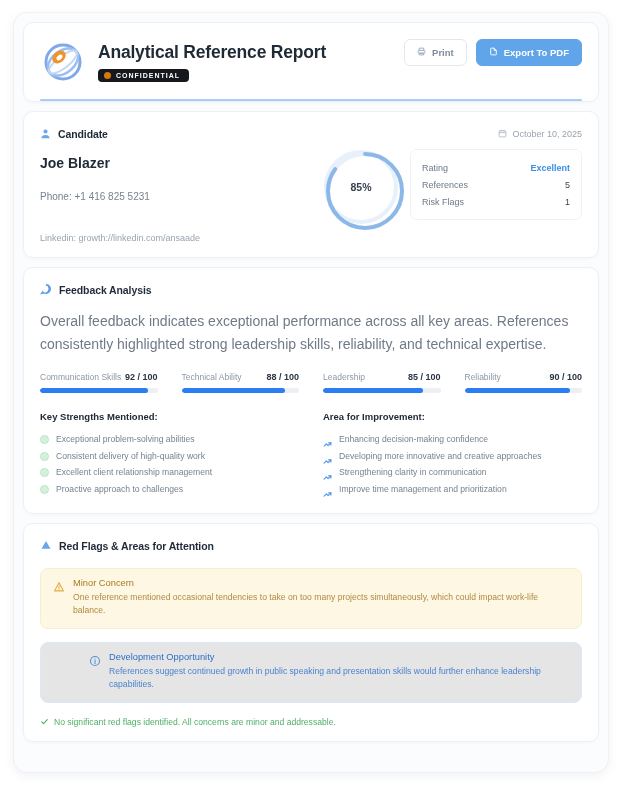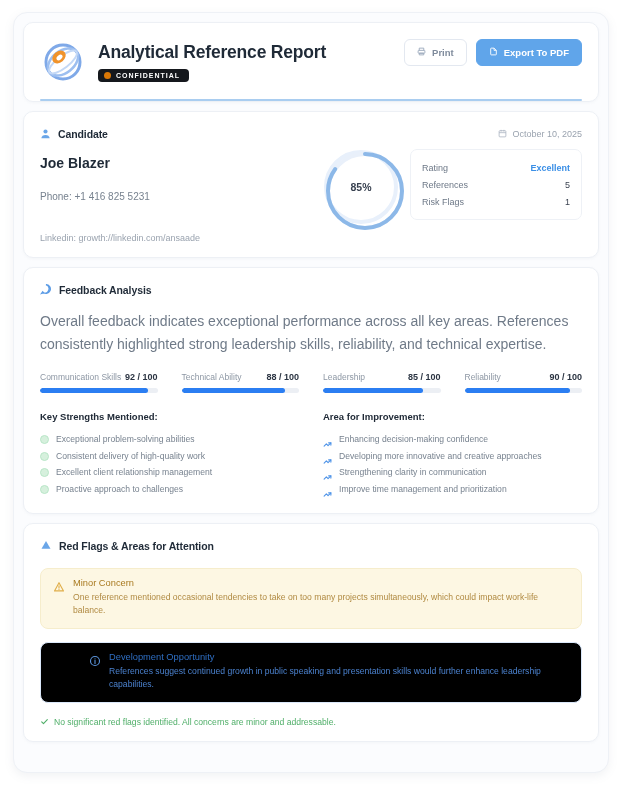--- a/index.html
+++ b/index.html
@@ -153,21 +153,21 @@
   }
   .ico-up { flex: 0 0 9px; width: 9px; height: 9px; margin-top: 1px; }
 
   
   .redflags { padding: 13px 16px 13px 16px; }
   .alert {
     border-radius: 8px; padding: 9px 12px 11px 12px; margin-top: 13px;
     display: flex; gap: 8px; align-items: flex-start;
   }
   .alert-warn { background: #fdf7e3; border: 1px solid #f6edcc; }
-  .alert-info { background: #000000; border: 1px solid #dbe8fa; padding-left: 48px; }
+  .alert-info { background: #e5e5e5; border: 1px solid #dbe8fa; padding-left: 48px; }
   .alert-ico { flex: 0 0 12px; width: 12px; height: 12px; margin-top: 1px; }
   .alert-title { font-size: 9.3px; font-weight: normal; }
   .alert-body { font-size: 8.6px; line-height: 1.5; margin-top: 3px; }
   .alert-warn .alert-title { color: #a97a20; }
   .alert-warn .alert-body { color: #b08a42; }
   .alert-info .alert-title { color: #2f6fc4; }
   .alert-info .alert-body { color: #4b82cf; }
   .footnote {
     font-size: 8.6px; color: #4fae68; margin-top: 14px;
     display: flex; align-items: center; gap: 5px;

